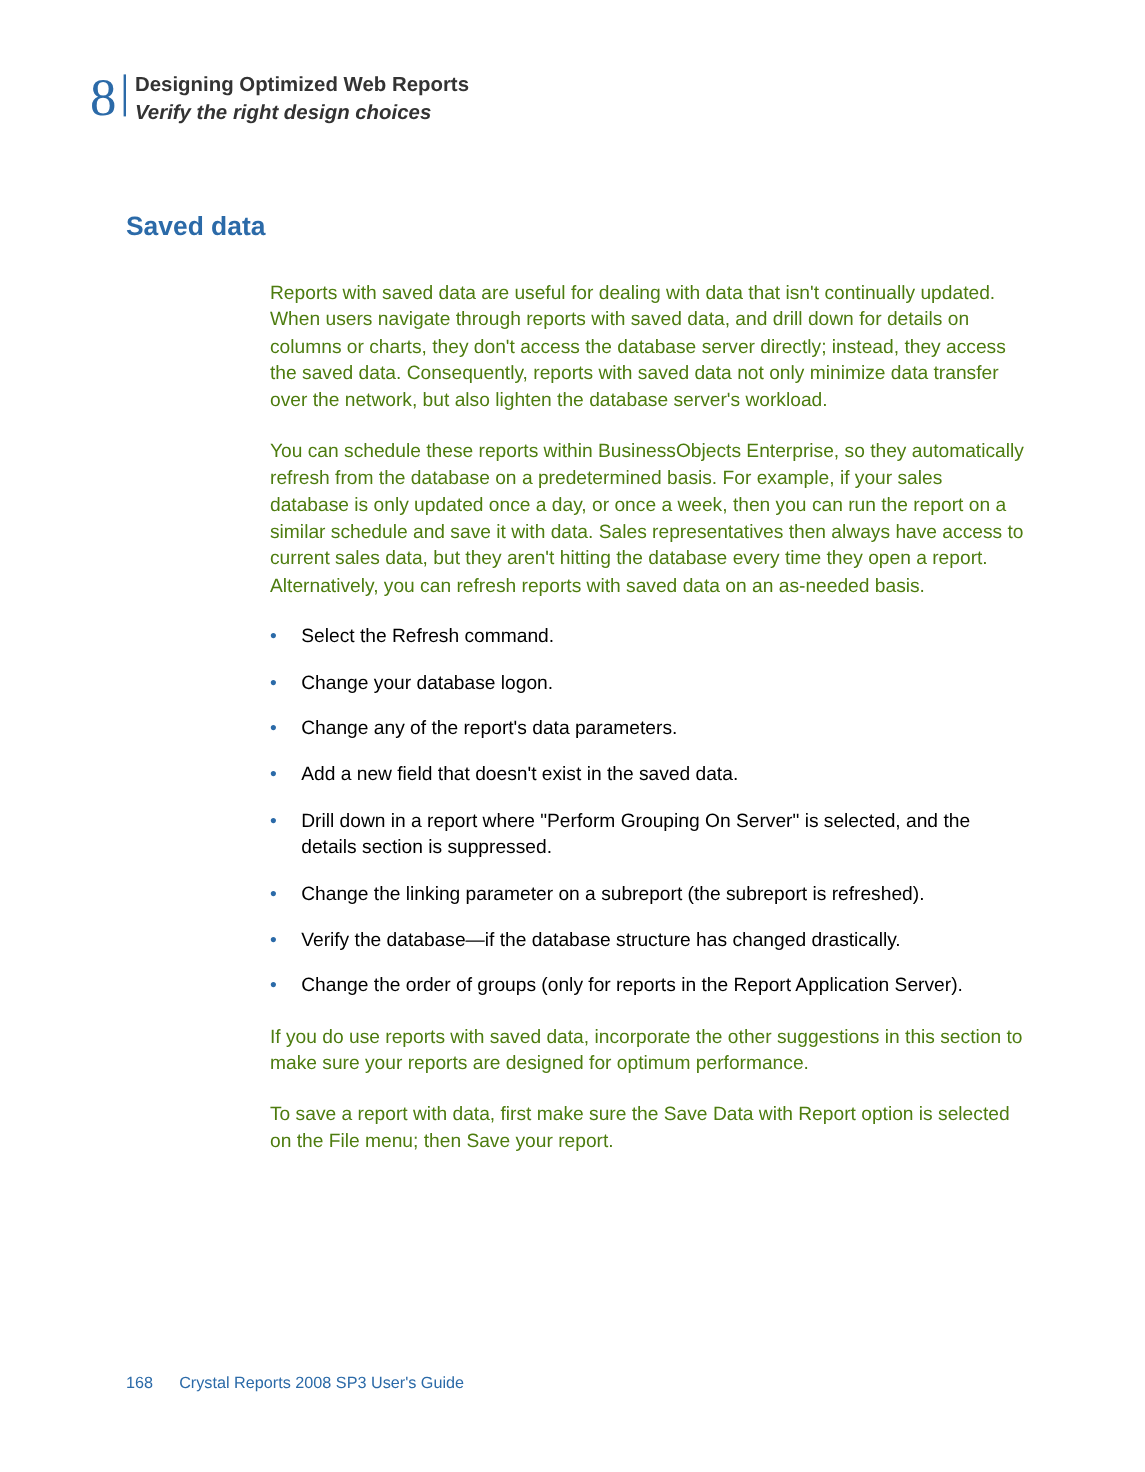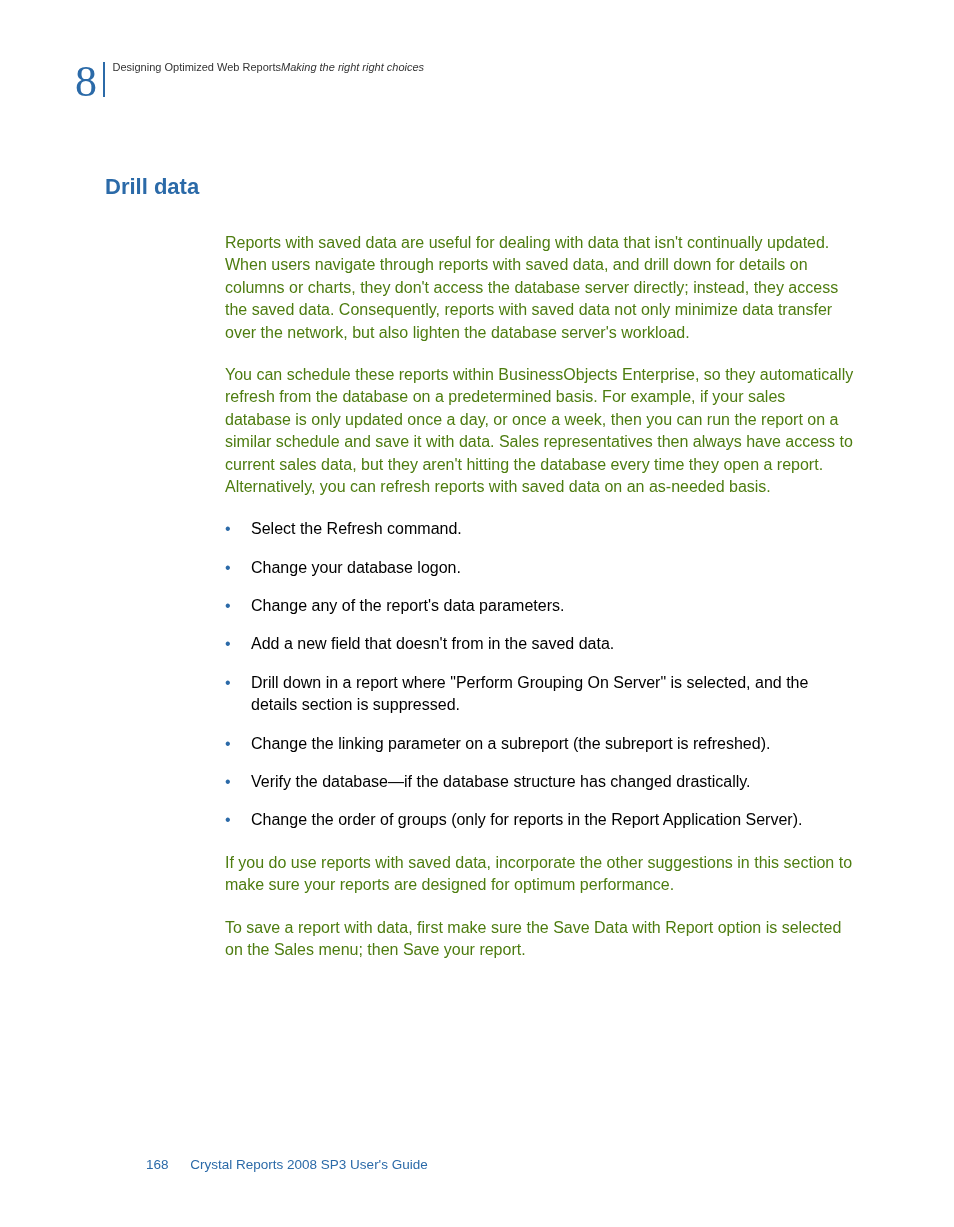--- a/index.html
+++ b/index.html
@@ -35,22 +35,24 @@
   }
   .header-divider {
     width: 1.5px;
     background: #2b6aa8;
     height: 35px;
     margin-right: 8px;
     margin-top: 2px;
   }
   .header-text {
     display: flex;
-    font-size: 11px;
+    flex-direction: column;
+    font-size: 17px;
     line-height: 1.35;
+    font-weight: bold;
   }
   .chapter-title {
     color: #333333;
   }
   .section-title {
     font-style: italic;
     color: #333333;
   }
   .heading {
     font-size: 22px;
@@ -84,63 +86,62 @@
   .bullet-list li::before {
     content: "•";
     position: absolute;
     left: 0;
     top: 0;
     color: #2b6aa8;
     font-size: 16px;
   }
   .footer {
     position: absolute;
-    bottom: 55px;
+    bottom: 67px;
     left: 105px;
     font-size: 13.5px;
     color: #2b6aa8;
-    margin-left: 41px;
   }
   .page-num {
     margin-right: 18px;
   }
 </style>
 </head>
 <body>
 
 <div class="page">
 
   <div class="header">
     <div class="chapter-num">8</div>
     <div class="header-divider"></div>
     <div class="header-text">
       <span class="chapter-title">Designing Optimized Web Reports</span>
-      <span class="section-title">Making the right right choices</span>
+      <span class="section-title">Verify the right design choices</span>
     </div>
   </div>
 
-  <h2 class="heading">Drill data</h2>
+  <h2 class="heading">Saved data</h2>
 
   <div class="content">
     <p class="para">Reports with saved data are useful for dealing with data that isn't continually updated. When users navigate through reports with saved data, and drill down for details on columns or charts, they don't access the database server directly; instead, they access the saved data. Consequently, reports with saved data not only minimize data transfer over the network, but also lighten the database server's workload.</p>
     <p class="para">You can schedule these reports within BusinessObjects Enterprise, so they automatically refresh from the database on a predetermined basis. For example, if your sales database is only updated once a day, or once a week, then you can run the report on a similar schedule and save it with data. Sales representatives then always have access to current sales data, but they aren't hitting the database every time they open a report. Alternatively, you can refresh reports with saved data on an as-needed basis.</p>
 
     <ul class="bullet-list">
       <li>Select the Refresh command.</li>
       <li>Change your database logon.</li>
       <li>Change any of the report's data parameters.</li>
-      <li>Add a new field that doesn't from in the saved data.</li>
+      <li>Add a new field that doesn't exist in the saved data.</li>
       <li>Drill down in a report where "Perform Grouping On Server" is selected, and the details section is suppressed.</li>
       <li>Change the linking parameter on a subreport (the subreport is refreshed).</li>
       <li>Verify the database—if the database structure has changed drastically.</li>
       <li>Change the order of groups (only for reports in the Report Application Server).</li>
     </ul>
 
     <p class="para">If you do use reports with saved data, incorporate the other suggestions in this section to make sure your reports are designed for optimum performance.</p>
-    <p class="para">To save a report with data, first make sure the Save Data with Report option is selected on the Sales menu; then Save your report.</p>
+    <p class="para">To save a report with data, first make sure the Save Data with Report option is selected on the File menu; then Save your report.</p>
   </div>
 
   <div class="footer">
     <span class="page-num">168</span>
     <span>Crystal Reports 2008 SP3 User's Guide</span>
   </div>
 
 </div>
 
 </body></html>

